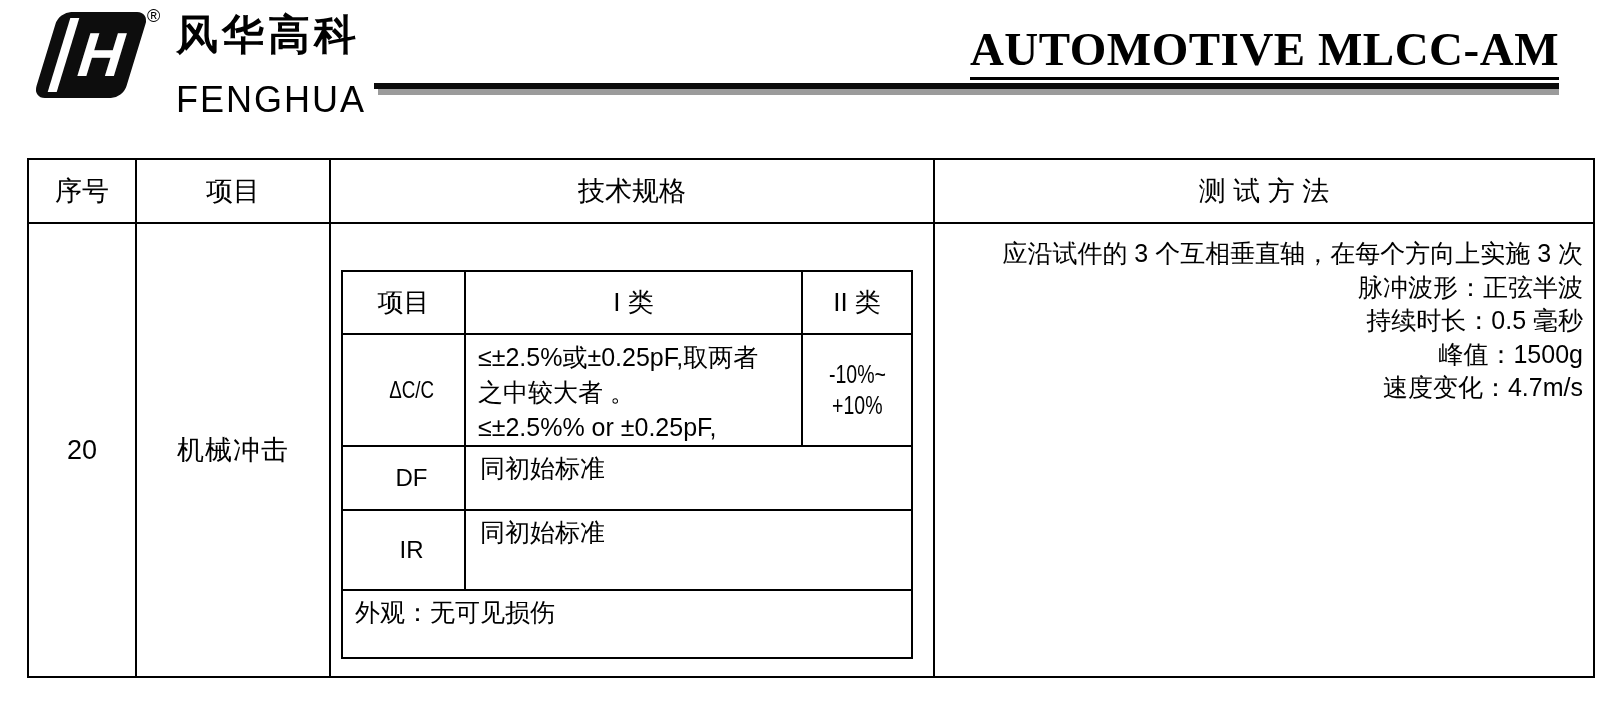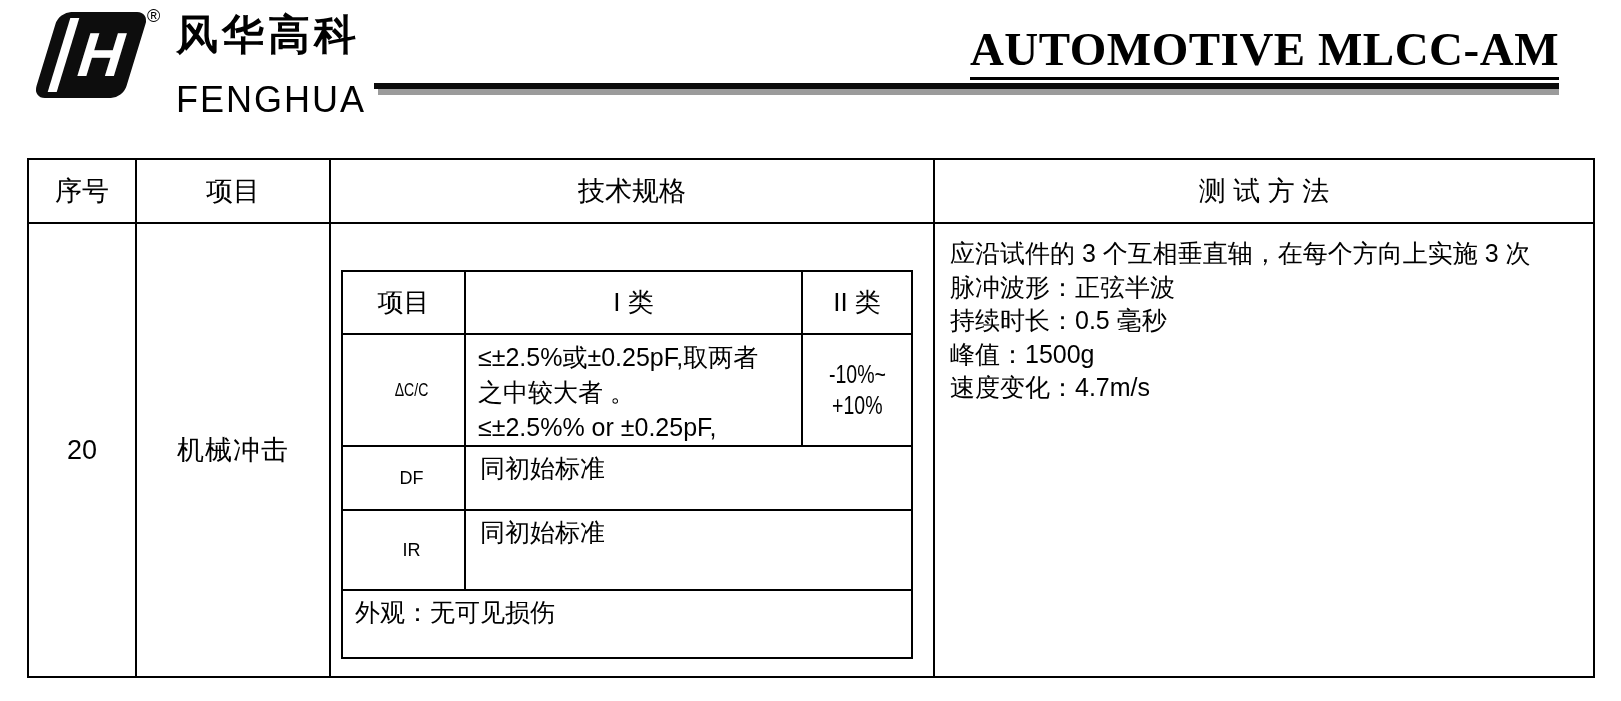--- a/index.html
+++ b/index.html
@@ -56,37 +56,37 @@
   .item-cell { font-size:27px; letter-spacing:1px; }
   .spec-cell { position:relative; }
 
   
   .inner-table {
     position:absolute; left:10px; top:46px; width:570px;
     border-collapse:collapse; table-layout:fixed;
   }
   .inner-table th, .inner-table td { border:2px solid #000; font-weight:normal; }
   .inner-table th { font-size:26px; text-align:center; vertical-align:middle; }
-  .lbl { text-align:center; vertical-align:middle; font-size:18px;padding-left:16px; }
+  .lbl { text-align:center; vertical-align:middle; font-size:24px;padding-left:16px; }
   .cond { display:inline-block; transform:scaleX(0.78); transform-origin:center; }
   .spec-text {
     vertical-align:top; text-align:left; padding:5px 6px 0 12px;
     font-size:25px; line-height:35px;
   }
   .spec-text div { white-space:nowrap; }
   .class2-cell { text-align:center; vertical-align:middle; font-size:25px; line-height:31px; }
   .value-cell {
     vertical-align:top; text-align:left; padding:5px 0 0 14px; font-size:25px;
   }
   .appearance-cell {
     vertical-align:top; text-align:left; padding:5px 0 0 12px; font-size:25px;
   }
 
   
-  .method-cell { padding:13px 10px 0 15px; font-size:25px; line-height:33.5px; }
+  .method-cell { padding:13px 10px 0 15px; font-size:25px; line-height:33.5px;text-align:right; }
   .method-cell div { white-space:nowrap; }
 </style>
 </head>
 <body>
 
 <div class="logo-mark">
   <div class="stripe"></div>
   <div class="mark-letter">H</div>
 </div>
 <span class="registered">®</span>

